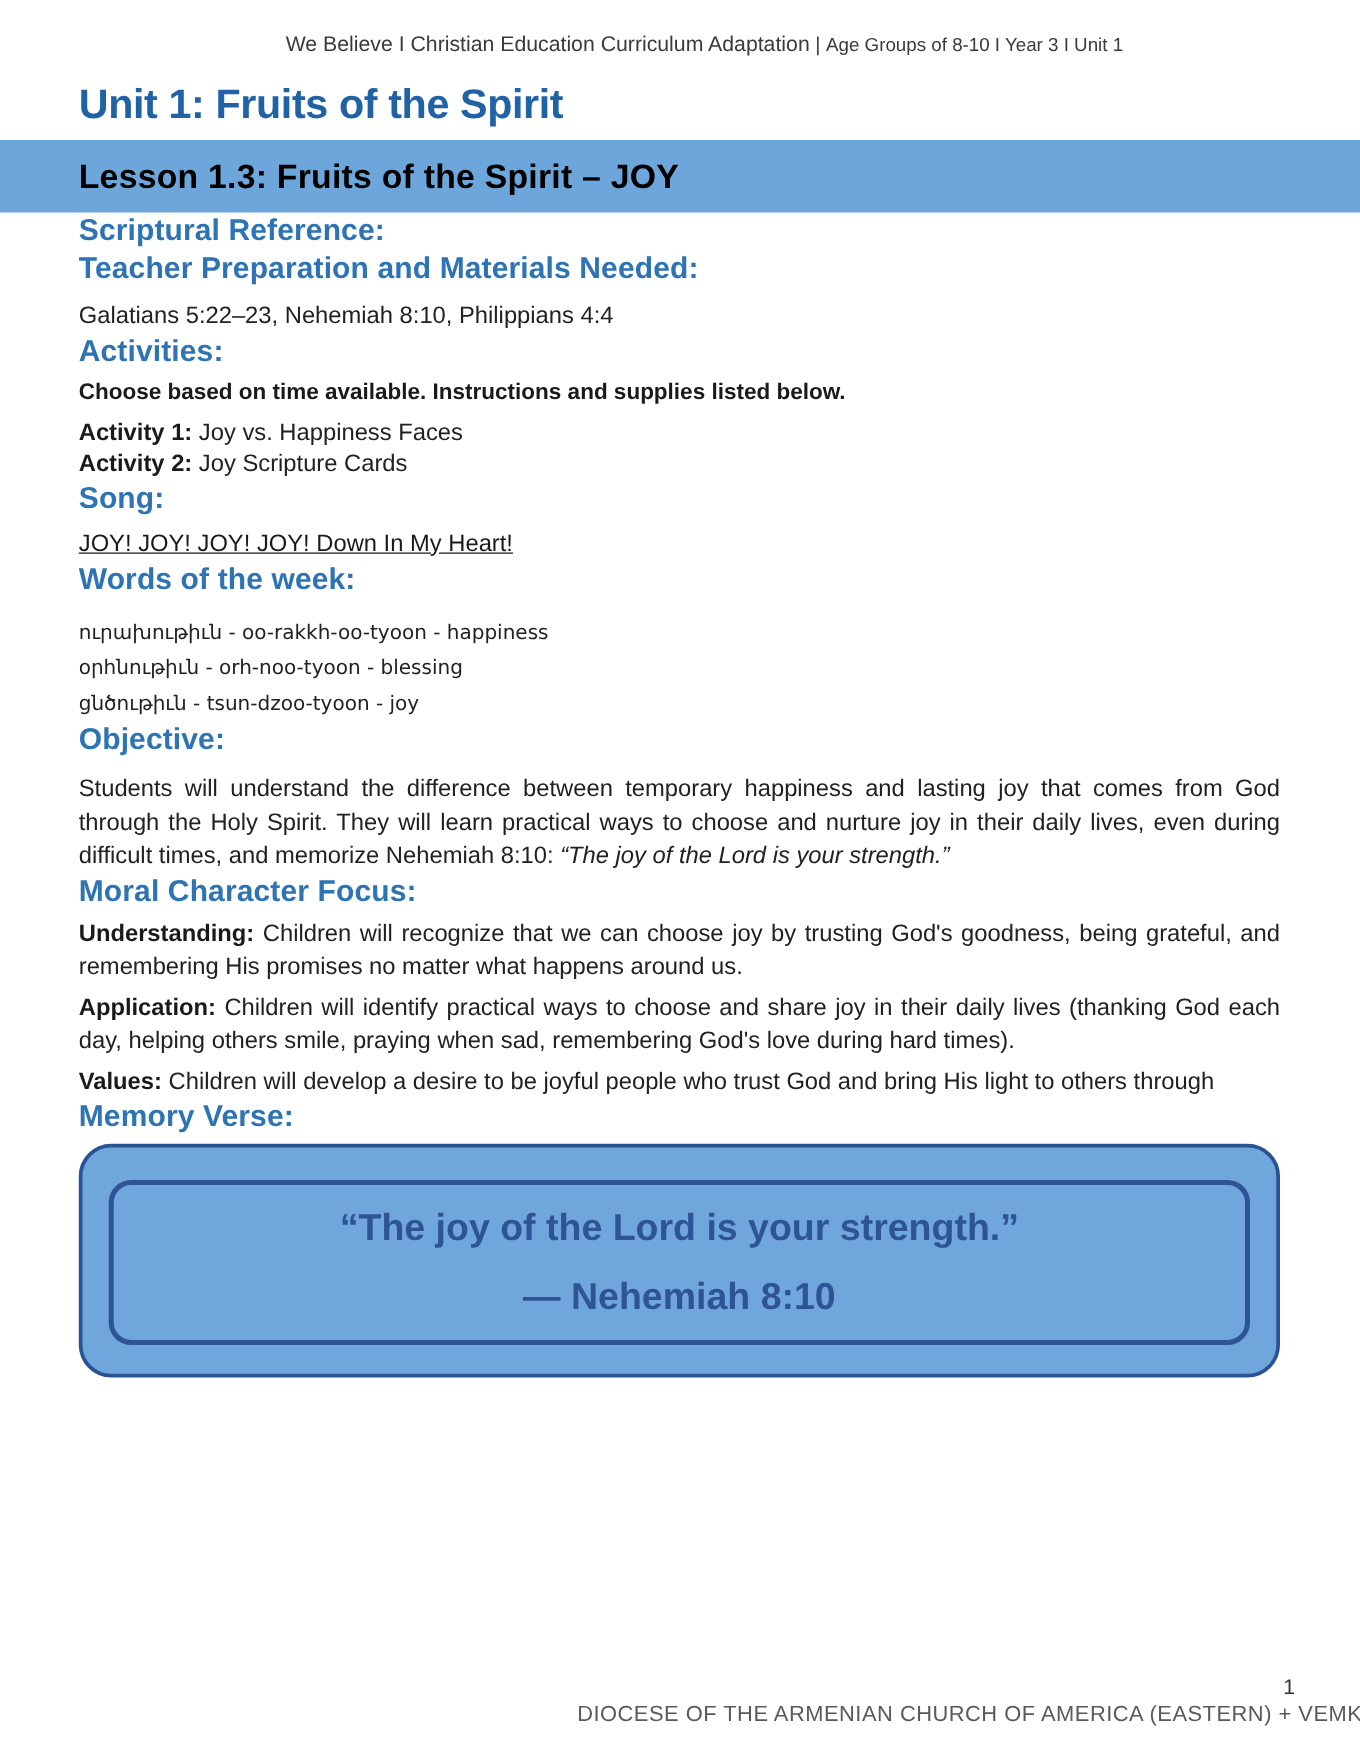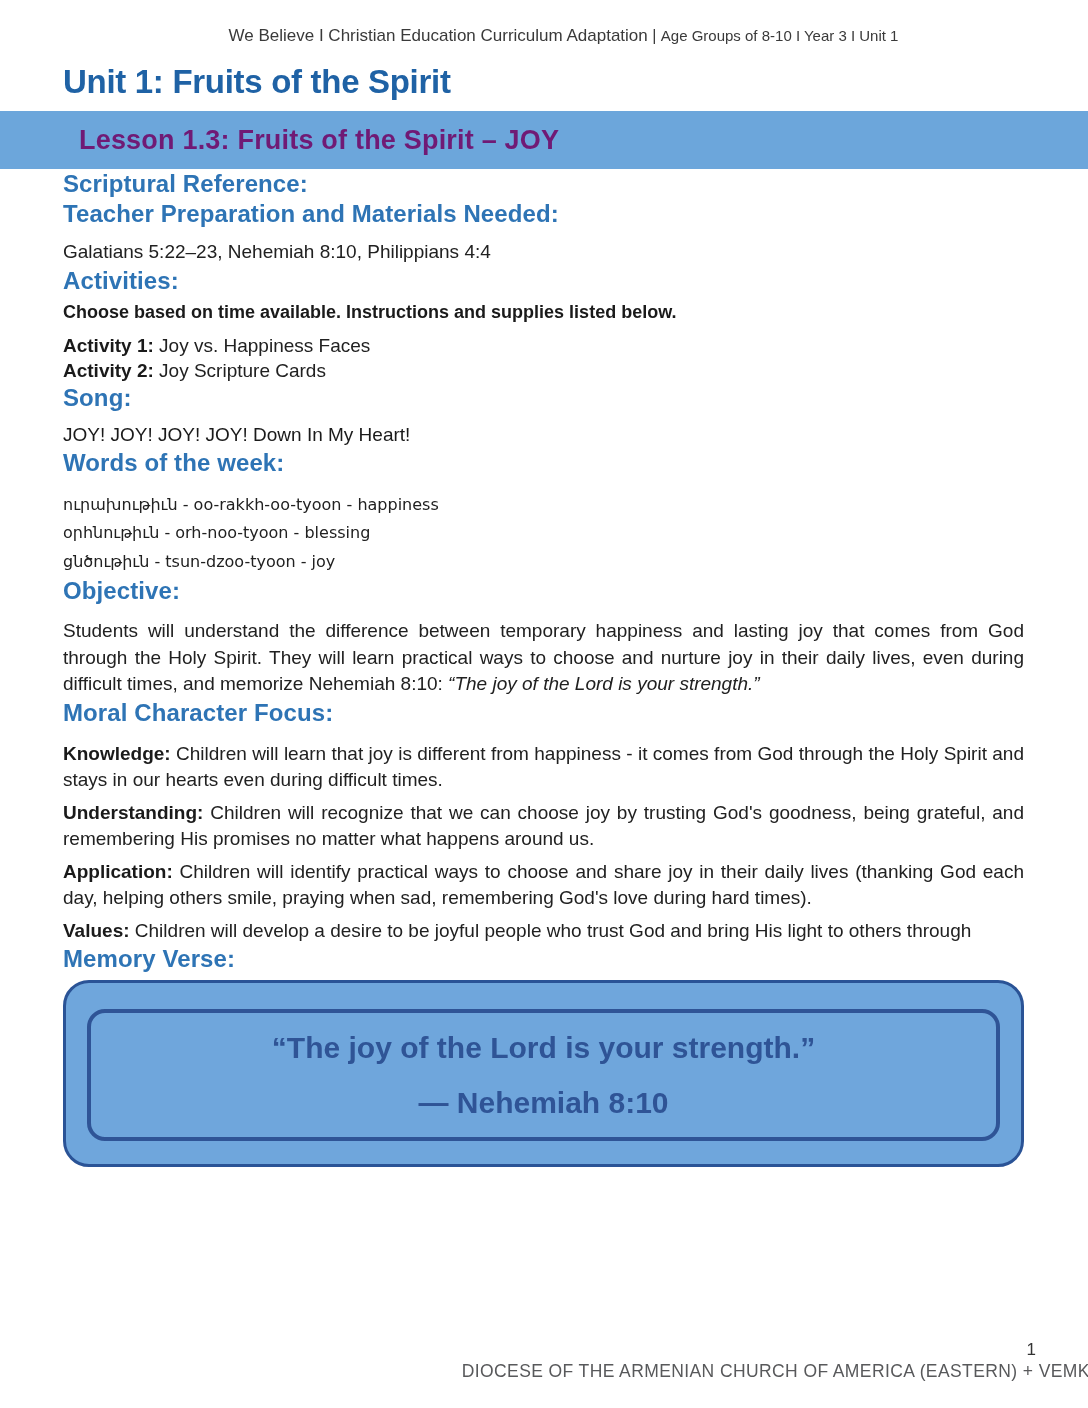--- a/index.html
+++ b/index.html
@@ -33,22 +33,22 @@
     color: #1f62a5;
     letter-spacing: -0.3px;
   }
   .lesson-banner {
     margin-top: 10px;
     height: 58px;
     width: 100%;
     background: #6ca6db;
     display: flex;
     align-items: center;
-    padding-left: 79px;
-    color: #701a75;
+    padding-left: 63px;
+    color: #000000;
     font-size: 27px;
     font-weight: bold;
     letter-spacing: 0.2px;
   }
   .content { padding: 0 64px 0 63px; }
   h2.sec {
     color: #2e74b5;
     font-size: 24px;
     line-height: 30px;
     font-weight: 600;
@@ -80,20 +80,21 @@
   .activity {
     margin: 0;
     font-size: 19px;
     line-height: 25px;
     color: #212121;
   }
   .lbl { font-weight: bold; color: #1a1a1a; }
   .song-line { margin: 9px 0 0 0; font-size: 19px; line-height: 26px; }
   .song-link {
     color: #1a1a1a;
+    text-decoration: underline;
     cursor: pointer;
   }
   .words { margin-top: 13px; }
   .words p {
     margin: 0;
     font-family: "DejaVu Sans", "Liberation Sans", sans-serif;
     font-size: 16px;
     line-height: 28.5px;
     color: #212121;
   }
@@ -189,21 +190,20 @@
     <div class="words">
       <p>ուրախութիւն - oo-rakkh-oo-tyoon - happiness</p>
       <p>օրհնութիւն - orh-noo-tyoon - blessing</p>
       <p>ցնծութիւն - tsun-dzoo-tyoon - joy</p>
     </div>
 
     <h2 class="sec sec-objective">Objective:</h2>
     <p class="para"><span>Students will understand the difference between temporary happiness and lasting joy that comes from God through the Holy Spirit. They will learn practical ways to choose and nurture joy in their daily lives, even during difficult times, and memorize Nehemiah 8:10: </span><em>“The joy of the Lord is your strength.”</em></p>
 
     <h2 class="sec sec-moral">Moral Character Focus:</h2>
-    <p class="para para-k"><span class="lbl">Knowledge:</span> <span>Children will learn that joy is different from happiness - it comes from God through the Holy Spirit and stays in our hearts even during difficult times.</span></p>
     <p class="para para-u"><span class="lbl">Understanding:</span> <span>Children will recognize that we can choose joy by trusting God's goodness, being grateful, and remembering His promises no matter what happens around us.</span></p>
     <p class="para para-a"><span class="lbl">Application:</span> <span>Children will identify practical ways to choose and share joy in their daily lives (thanking God each day, helping others smile, praying when sad, remembering God's love during hard times).</span></p>
     <p class="para para-v"><span class="lbl">Values:</span> <span>Children will develop a desire to be joyful people who trust God and bring His light to others through</span></p>
 
     <h2 class="sec sec-memory">Memory Verse:</h2>
     <div class="verse-outer">
       <div class="verse-inner">
         <div class="verse-text">“The joy of the Lord is your strength.”</div>
         <div class="verse-attr">— Nehemiah 8:10</div>
       </div>

